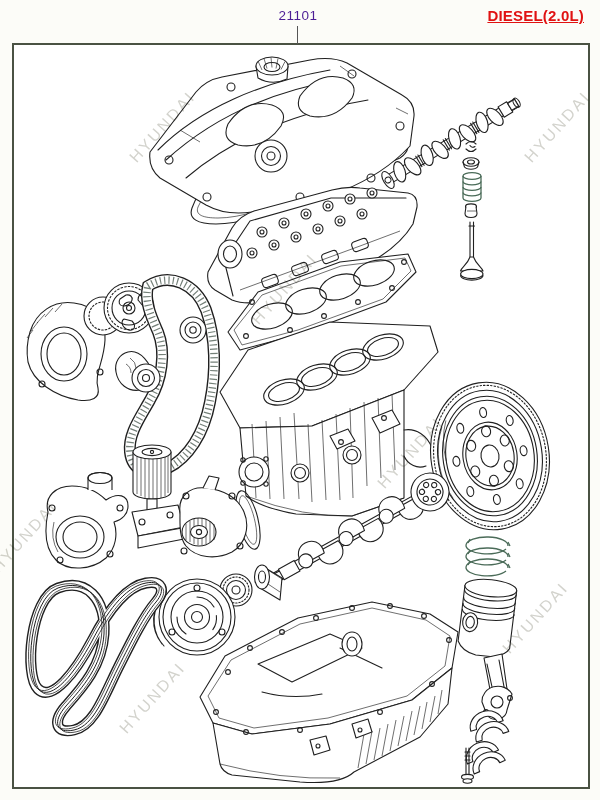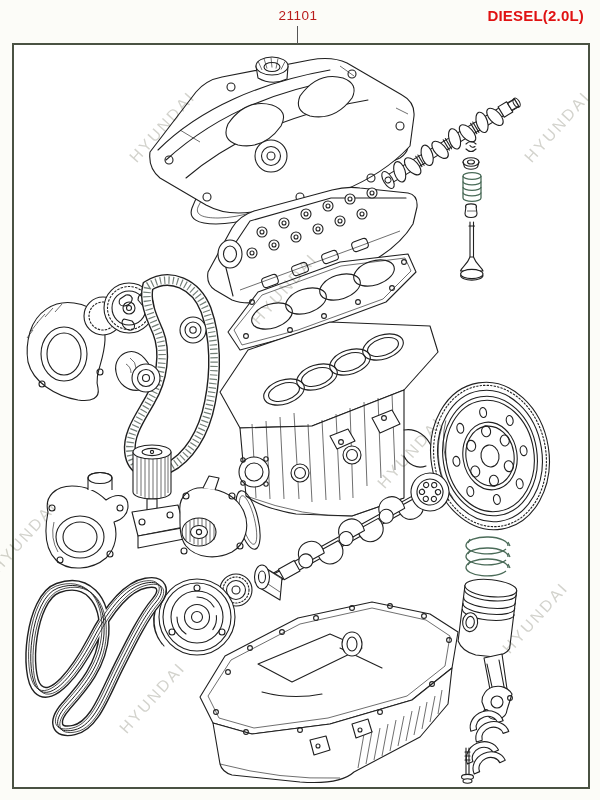--- a/index.html
+++ b/index.html
@@ -16,23 +16,23 @@
   .k{stroke:#202020;stroke-width:1.1;fill:none;stroke-linecap:round;stroke-linejoin:round;}
   .w{stroke:#202020;stroke-width:1.1;fill:#ffffff;stroke-linejoin:round;}
   .t{stroke:#202020;stroke-width:.65;fill:none;}
   .g{stroke:#4a6b58;stroke-width:1.3;fill:none;}
 </style>
 </head>
 <body>
 
 <div id="stage" style="background: rgb(252, 252, 248);">
   <div id="frame" style="border-color: rgb(74, 82, 67);"></div>
-  <div id="partno" style="color: #b91c1c;">21101</div>
+  <div id="partno" style="color: #4c1d95;">21101</div>
   <div id="leader"></div>
-  <div id="variant" style="color: rgb(224, 18, 18);">DIESEL(2.0L)</div>
+  <div id="variant" style="color: rgb(224, 18, 18); text-decoration: underline;">DIESEL(2.0L)</div>
 
   <svg id="art" width="600" height="800" viewBox="0 0 600 800">
     <defs>
       <path id="tbelt" d="M 148,286 C 170,272 196,284 206,310 C 216,338 216,372 210,402 C 204,434 188,458 168,468 C 148,478 132,470 130,452 C 128,434 140,418 150,400 C 162,380 166,352 158,332 C 152,318 144,302 148,286 Z"></path>
       <path id="dbelt" d="M 58,588 C 86,578 106,598 104,634 C 102,666 82,688 66,706 C 52,722 56,734 74,730 C 94,726 104,696 118,668 C 132,640 144,616 156,602 C 166,590 162,580 146,583 C 124,587 106,614 92,641 C 76,671 52,703 38,689 C 24,675 30,598 58,588 Z"></path>
     </defs>
 
     <g>
       <path class="w" d="M 30,332 C 36,312 54,300 74,303 C 96,306 106,320 105,340 C 104,362 94,374 98,388 C 100,398 92,402 78,400 C 55,396 33,382 28,362 C 26,350 27,342 30,332 Z"></path>
       <ellipse class="k" cx="64" cy="354" rx="23" ry="27"></ellipse>

